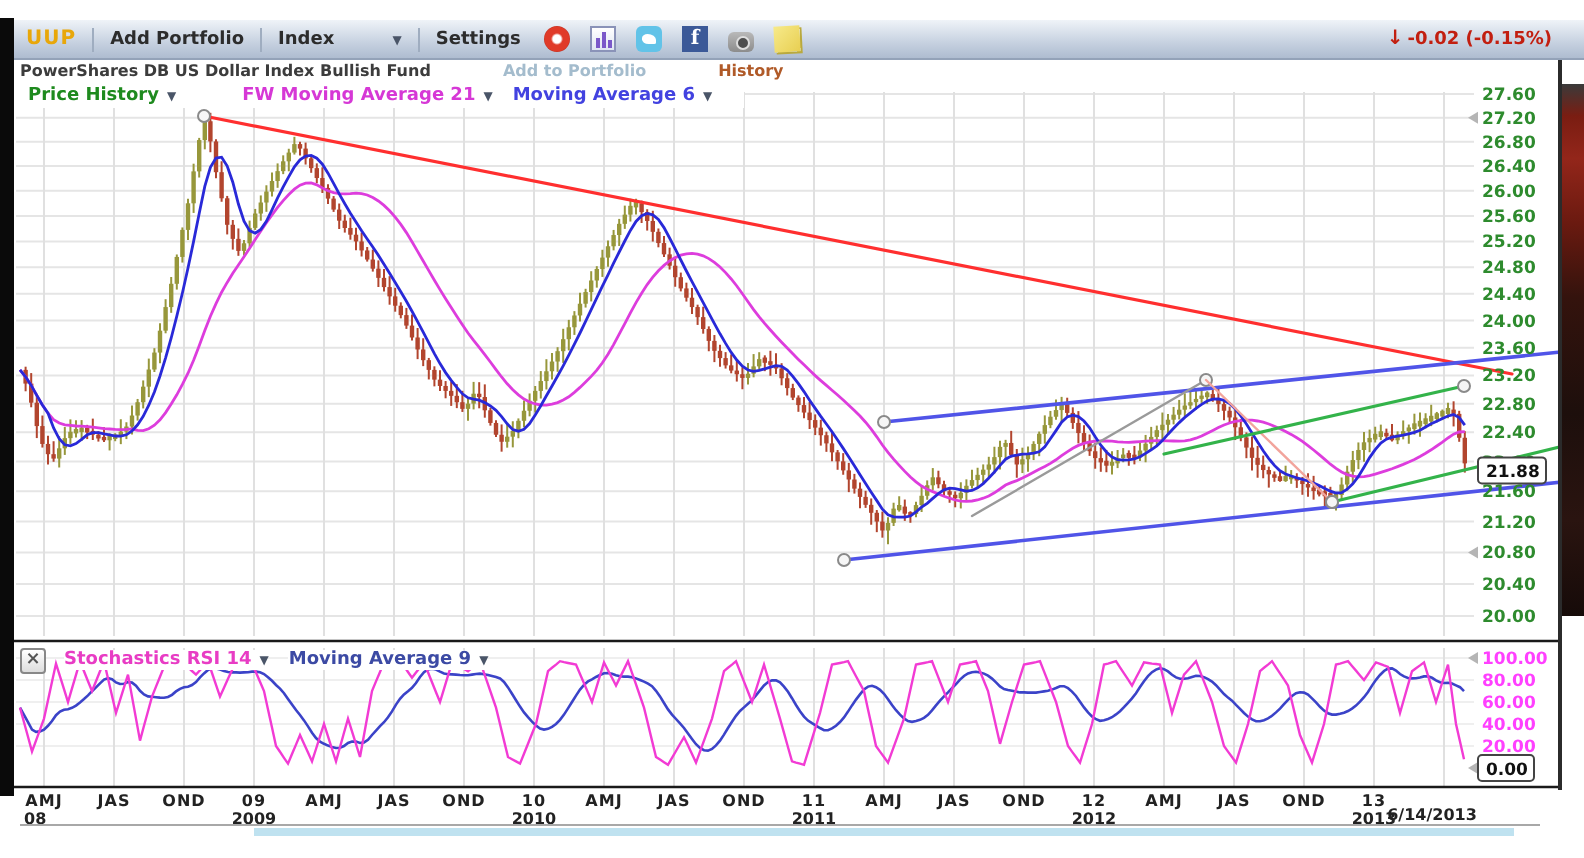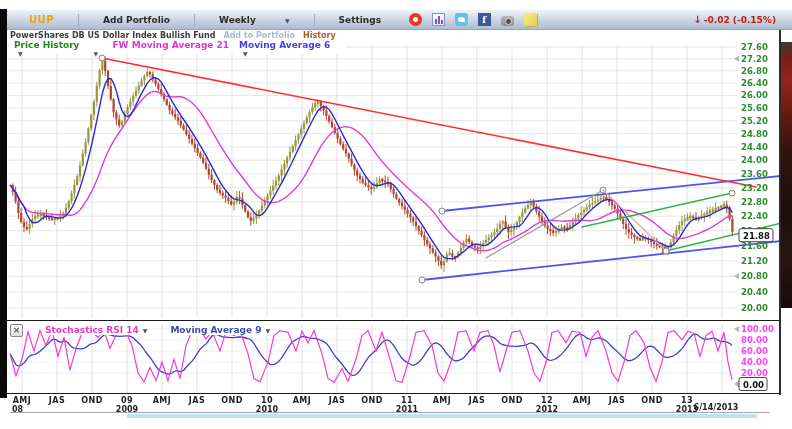--- a/index.html
+++ b/index.html
@@ -6,55 +6,55 @@
   .screen{position:relative;width:792px;height:429px;background:#ffffff;overflow:hidden;
           font-family:"DejaVu Sans","Liberation Sans",sans-serif;}
   .left-edge{position:absolute;left:0;top:9px;width:7px;height:389px;background:#0a0a0a;}
   .right-strip{position:absolute;left:781px;top:42px;width:11px;height:266px;
     background:linear-gradient(180deg,#3a3a3a 0%,#7a1d12 6%,#93261a 14%,#6b1a10 26%,#34130d 40%,#1d0f0c 62%,#2a1410 82%,#160b09 100%);}
   .right-line{position:absolute;left:779px;top:10px;width:2px;height:385px;background:#2b2b2b;}
 
   .toolbar{position:absolute;left:7px;top:10px;width:785px;height:19px;
     background:linear-gradient(#eff3f8,#c6d1e0 60%,#aebcd0);border-bottom:1px solid #93a2b8;
     display:flex;align-items:center;font-size:9px;font-weight:bold;color:#2c2c2c;}
-  .tb-item{padding:0 22px;cursor:default;white-space:nowrap;}
+  .tb-item{padding:0 6px;cursor:default;white-space:nowrap;}
   .tb-sep{width:1px;height:12px;background:#9fadc0;margin:0 2px;}
   .ticker{color:#e8a70a;font-size:10px;letter-spacing:0.5px;}
   .caret{color:#4a5568;font-size:6px;margin-left:4px;}
   .weekly .caret{margin-left:26px;}
   .tb-icons{display:flex;align-items:center;gap:10px;margin-left:6px;}
   .tbi{width:13px;height:13px;display:inline-block;position:relative;}
   .i-clock{background:radial-gradient(circle at 50% 50%,#fff 0 2px,#e03a28 3px 6px,#a32415 7px);border-radius:50%;}
   .i-chart{background:linear-gradient(#fff,#dfe6f2);border:1px solid #8a93b8;width:11px;height:11px;}
   .i-chart i{position:absolute;bottom:1px;background:#7b59c9;width:2px;}
   .i-tw{background:#62c3e8;border-radius:3px;}
   .i-tw i{position:absolute;left:3px;top:4px;width:7px;height:5px;background:#fff;border-radius:60% 90% 20% 70%;}
   .i-fb{background:#3b5998;}
   .i-fb i{position:absolute;left:4px;top:1px;color:#fff;font:bold 10px "DejaVu Serif",serif;font-style:normal;}
   .i-cam{background:linear-gradient(#b9b9b9,#8c8c8c);border-radius:3px;height:10px;margin-top:2px;}
   .i-cam i{position:absolute;left:4px;top:2px;width:5px;height:5px;background:#4e4e4e;border-radius:50%;border:1px solid #dedede;}
   .i-note{background:linear-gradient(135deg,#f7ea8a,#e8cf52);box-shadow:1px 1px 0 #b9a93e;transform:rotate(-3deg);}
   .change{margin-left:auto;margin-right:16px;color:#c21f10;font-size:9px;font-weight:bold;display:flex;align-items:center;gap:2px;}
   .dn-arrow{font-size:10px;color:#c21f10;}
 
   .subbar{position:absolute;left:7px;top:30px;width:785px;height:11px;display:flex;align-items:center;
-    font-size:8px;color:#3c3c3c;}
+    font-size:8px;color:#3c3c3c;gap:28px;}
   .fund{font-weight:bold;margin-left:3px;}
   .addport{color:#a4bccd;margin-left:8px;font-weight:bold;}
   .drawings{color:#b05a28;margin-left:8px;font-weight:bold;}
 
   .legend{position:absolute;left:7px;top:42px;height:12px;display:flex;align-items:center;
     font-size:9px;font-weight:bold;background:#ffffff;padding:0 6px 0 7px;}
-  .legend .item{display:flex;margin-right:10px;flex-direction:column;}
+  .legend .item{display:flex;align-items:center;margin-right:10px;}
 
   .ind-legend{position:absolute;left:7px;top:324px;height:12px;display:flex;align-items:center;
     font-size:9px;font-weight:bold;padding-left:3px;background:transparent;}
   .xbtn{width:11px;height:11px;border:1px solid #888;background:linear-gradient(#fff,#ddd);
     color:#555;font-size:9px;line-height:10px;text-align:center;border-radius:2px;margin-right:9px;cursor:pointer;}
-  .ind-legend .item{display:flex;align-items:center;margin-right:10px;background:#fff;margin-left:13px;}
+  .ind-legend .item{display:flex;align-items:center;margin-right:10px;background:#fff;}
 
   svg text{font-family:"DejaVu Sans","Liberation Sans",sans-serif;}
   .bottom-line{position:absolute;left:10px;top:412px;width:760px;height:1px;background:#a8a8a8;}
   .hscroll{position:absolute;left:127px;top:414px;width:630px;height:4px;background:#bfe2f0;}
 </style>
 </head>
 <body>
 
 <div class="screen">
 
@@ -765,21 +765,21 @@
   <div class="left-edge"></div>
   <div class="right-line"></div>
   <div class="right-strip"></div>
 
   <div class="toolbar">
     <span class="tb-item ticker">UUP</span>
     <span class="tb-sep"></span>
     <span class="tb-item">Add Portfolio</span>
     <span class="tb-sep"></span>
     <span class="tb-item weekly">
-      <span>Weekly</span>
+      <span>Index</span>
       <span class="caret">▼</span>
     </span>
     <span class="tb-sep"></span>
     <span class="tb-item">Settings</span>
     <span class="tb-icons">
       <span class="tbi i-clock"></span>
       <span class="tbi i-chart">
           <i style="left:2px;height:5px;"></i>
           <i style="left:5px;height:8px;"></i>
           <i style="left:8px;height:4px;"></i>

